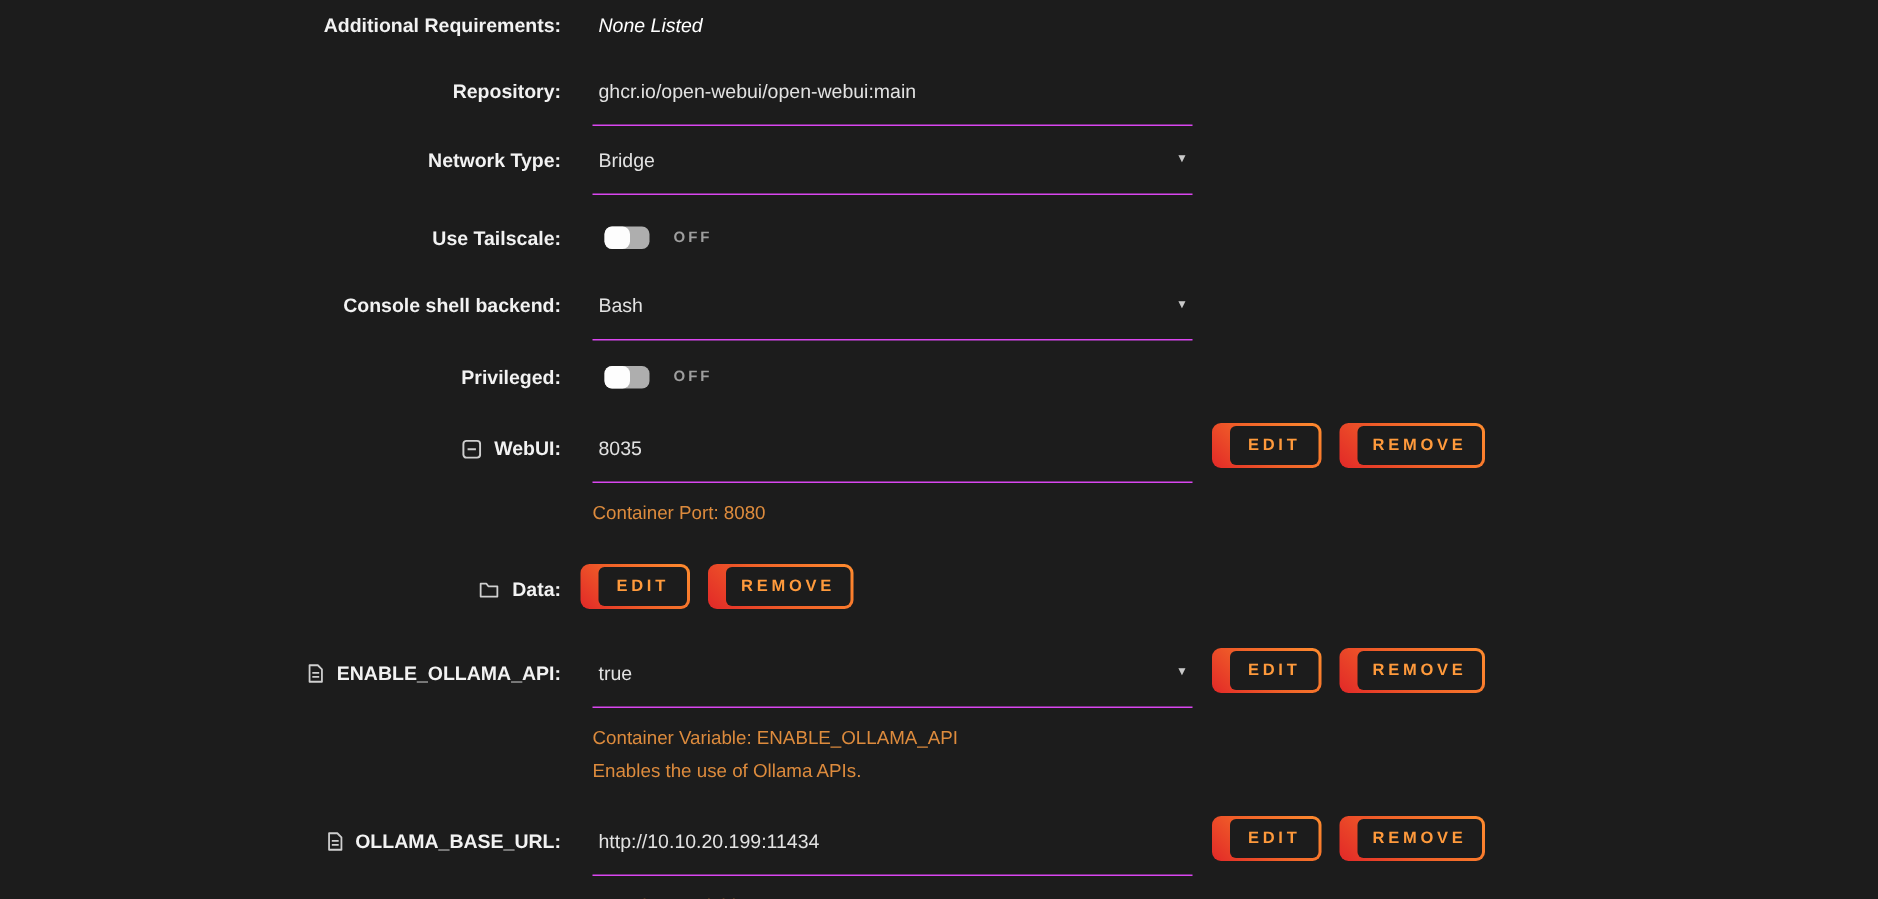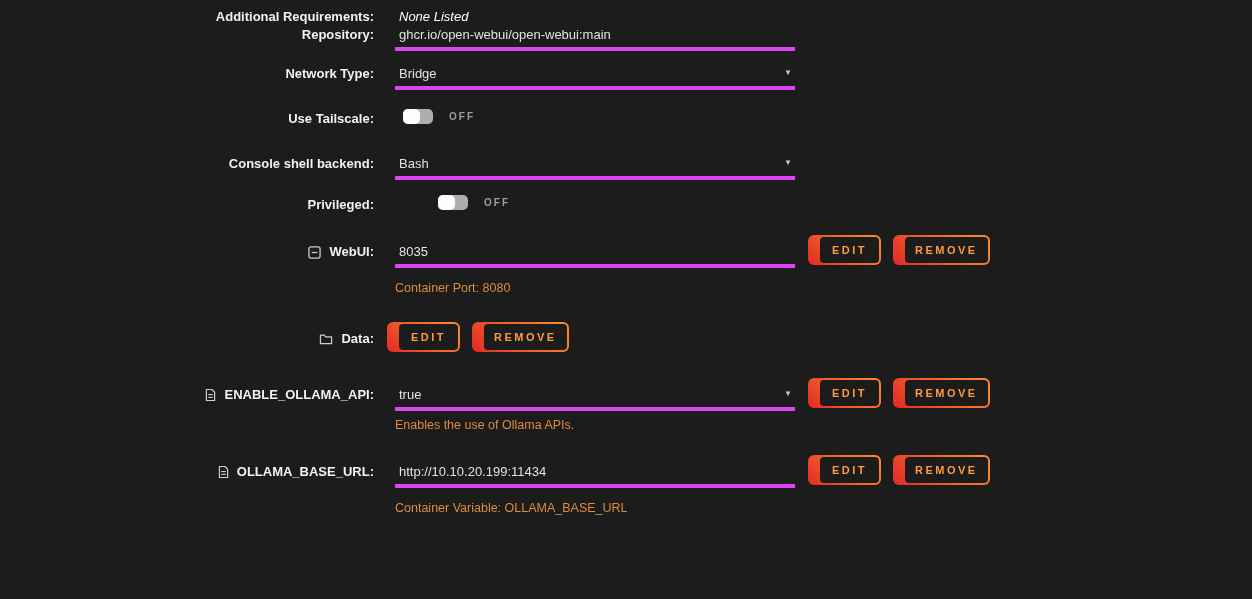--- a/index.html
+++ b/index.html
@@ -14,33 +14,33 @@
   .frow { display:flex; align-items:flex-start; }
   .lcol {
     width:374px; display:flex; justify-content:flex-end; align-items:center;
     gap:8px; padding-top:2px; line-height:16px;
   }
   .flabel { color:#f2f2f2; font-weight:700; font-size:13px; white-space:nowrap; }
   .vcol { width:400px; margin-left:21px; position:relative; }
 
   .ival {
     font-size:13px; color:#e2e2e2; line-height:16px;
-    padding:2px 14px 4px 4px;
-    border-bottom:4px solid #d946ef;
+    padding:2px 14px 14px 4px;
+    border-bottom:1px solid #d946ef;
     position:relative; white-space:nowrap; overflow:hidden;
   }
   .arrow {
     position:absolute; right:3px; top:5px;
     color:#c9c9c9; font-size:8px; line-height:8px;
   }
   .static-val { font-size:13px; line-height:16px; padding:2px 0 0 4px; }
   .blue-italic { color:#ffffff; font-style:italic; }
 
   
-  .toggle-row { align-items:flex-start; }
+  .toggle-row { align-items:center; }
   .toggle-wrap { display:flex; align-items:center; margin-left:29px; gap:16px; }
   .toggle {
     position:relative; width:30px; height:15px;
     background:#aeaeae; border-radius:5px; cursor:pointer; flex:none;
   }
   .toggle .knob {
     position:absolute; left:0; top:0; width:17px; height:15px;
     background:#fdfdfd; border-radius:5px;
   }
   .toggle-state {
@@ -63,26 +63,26 @@
 
   .helper {
     color:#dd8b3d; font-size:12.5px; line-height:15px;
     margin-top:13px; padding-left:0;
   }
   .helper2 { margin-top:7px; }
 
   .ficon { display:flex; align-items:center; flex:none; }
 
   
-  .mb-r1 { }
+  .mb-r1 { margin-bottom:26px; }
   .mb-r2 { margin-bottom:13px; }
   .mb-r3 { margin-bottom:19px; }
   .mb-r4 { margin-bottom:27px; }
   .mb-r5 { margin-bottom:15px; }
-  .mb-r6 { margin-bottom:29px;gap:35px; }
+  .mb-r6 { margin-bottom:29px; }
   .mb-r7 { margin-bottom:33px; }
   .mb-r8 { margin-bottom:33px; }
   .mb-r9 { margin-bottom:29px; }
 </style>
 </head>
 <body>
 
 <div class="page">
 
   <div class="frow mb-r1">
@@ -203,20 +203,21 @@
             <line x1="3.5" y1="10" x2="8.5" y2="10" stroke="#cfcfcf" stroke-width="1.2"></line>
           </svg>
       </span>
       <span class="flabel">ENABLE_OLLAMA_API:</span>
     </div>
     <div class="vcol">
       <div class="ival">
         <span>true</span>
         <span class="arrow">▼</span>
       </div>
+      <div class="helper">Container Variable: ENABLE_OLLAMA_API</div>
       <div class="helper helper2">Enables the use of Ollama APIs.</div>
     </div>
     <div class="bcol">
       <button class="gbtn">
           <span class="gbtn-in">EDIT</span>
         </button>
       <button class="gbtn">
           <span class="gbtn-in">REMOVE</span>
         </button>
     </div>

